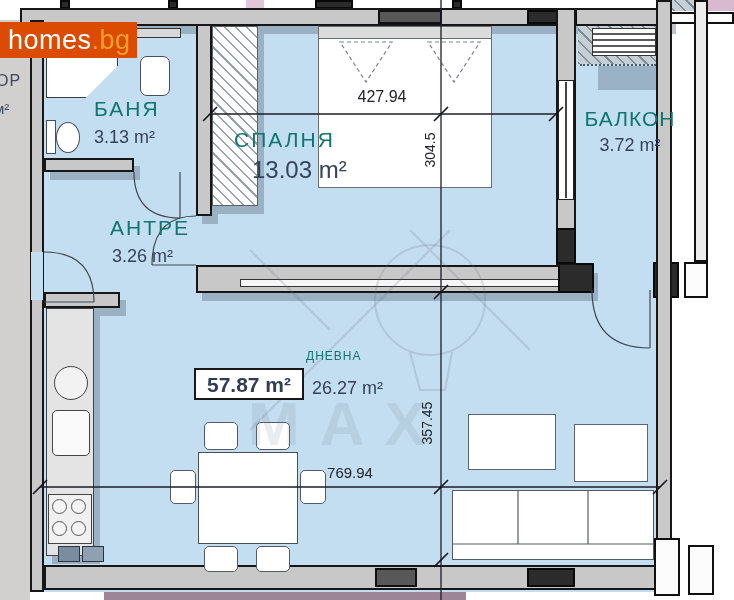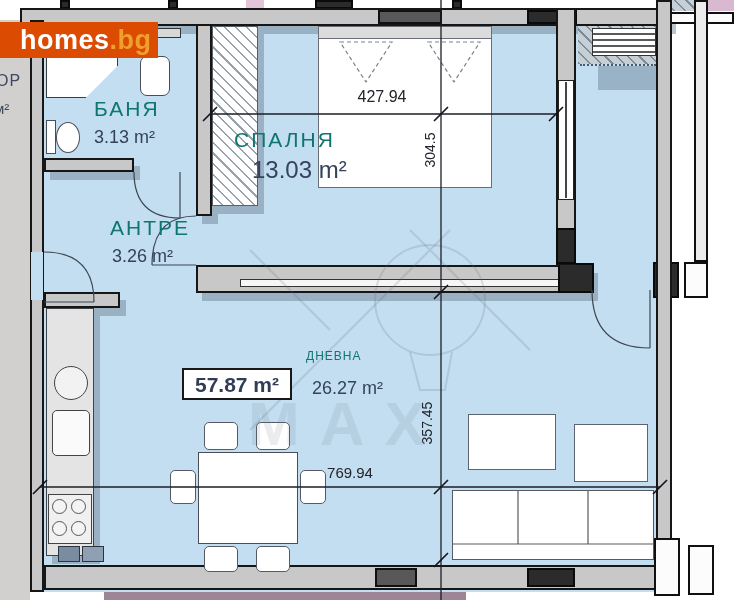--- a/index.html
+++ b/index.html
@@ -13,21 +13,21 @@
   .furn{background:#ffffff;border:1.5px solid #4a4f57;}
   .roomlabel{color:#0f766e;letter-spacing:2px;font-size:21px;white-space:nowrap;}
   .arealabel{color:#35425c;font-size:17px;white-space:nowrap;}
   .dimlabel{color:#23232b;font-size:15px;white-space:nowrap;text-align:center;}
   .rot{transform:rotate(-90deg);}
   .hatch{background:#c6cfd6 repeating-linear-gradient(45deg, rgba(70,85,98,.55) 0 1.5px, transparent 1.5px 8px);}
   .wardrobe{background:#fff repeating-linear-gradient(45deg, transparent 0 6px, #98a2ab 6px 7.5px);border:1.5px solid #5a6068;}
   .counter{background:#e4e4e4;border:1.5px solid #3d4248;}
   .burner{position:absolute;width:15px;height:15px;border:1.5px solid #555;border-radius:50%;background:#f4f4f4;box-sizing:border-box;}
   .chair{background:#fff;border:1.5px solid #565b63;border-radius:5px;}
-  .logo{background:#dc4b02;color:#fff;font-weight:bold;font-size:27px;line-height:36px;padding:0 6px 0 20px;letter-spacing:.5px;}
+  .logo{background:#dc4b02;color:#fff;font-weight:normal;font-size:27px;line-height:36px;padding:0 6px 0 8px;letter-spacing:.5px;}
   .logo .sfx{color:#efa02c;}
   svg{position:absolute;left:0;top:0;}
 </style>
 </head>
 <body>
 
 <div id="plan">
 
   <div class="abs" style="left:30px;top:8px;width:642px;height:584px;background:#c3def0;"></div>
   <div class="abs" style="left:0;top:20px;width:30px;height:580px;background:#d2d0ce;"></div>
@@ -151,25 +151,27 @@
       <path d="M33,494 L47,480 M653,494 L667,480 M434,494 L448,480"></path>
     </g>
   </svg>
 
   <div class="abs roomlabel" style="left:94px;top:97px;">БАНЯ</div>
   <div class="abs arealabel" style="left:94px;top:127px;font-size:18px;">3.13 m²</div>
 
   <div class="abs roomlabel" style="left:234px;top:128px;">СПАЛНЯ</div>
   <div class="abs arealabel" style="left:252px;top:156px;font-size:24px;">13.03 m²</div>
 
+  <div class="abs roomlabel" style="left:578px;top:107px;width:104px;text-align:center;letter-spacing:1px;z-index:8;">БАЛКОН</div>
+  <div class="abs arealabel" style="left:578px;top:135px;width:104px;text-align:center;font-size:18px;z-index:8;">3.72 m²</div>
 
   <div class="abs roomlabel" style="left:110px;top:216px;">АНТРЕ</div>
   <div class="abs arealabel" style="left:112px;top:246px;font-size:18px;">3.26 m²</div>
 
-  <div class="abs" style="left:182px;top:368px;width:110px;height:32px;background:#fff;border:2px solid #181818;text-align:center;">
+  <div class="abs" style="left:194px;top:368px;width:110px;height:32px;background:#fff;border:2px solid #181818;text-align:center;">
     <span style="color:#313d55;font-weight:bold;font-size:21px;line-height:30px;">57.87 m²</span>
   </div>
 
   <div class="abs roomlabel" style="left:306px;top:349px;font-size:12px;letter-spacing:1px;">ДНЕВНА</div>
   <div class="abs arealabel" style="left:312px;top:378px;font-size:18px;">26.27 m²</div>
 
   <div class="abs dimlabel" style="left:342px;top:88px;width:80px;font-size:16px;">427.94</div>
   <div class="abs dimlabel rot" style="left:400px;top:142px;width:60px;font-size:14px;">304.5</div>
   <div class="abs dimlabel rot" style="left:392px;top:415px;width:70px;font-size:14px;">357.45</div>
   <div class="abs dimlabel" style="left:314px;top:464px;width:72px;">769.94</div>

